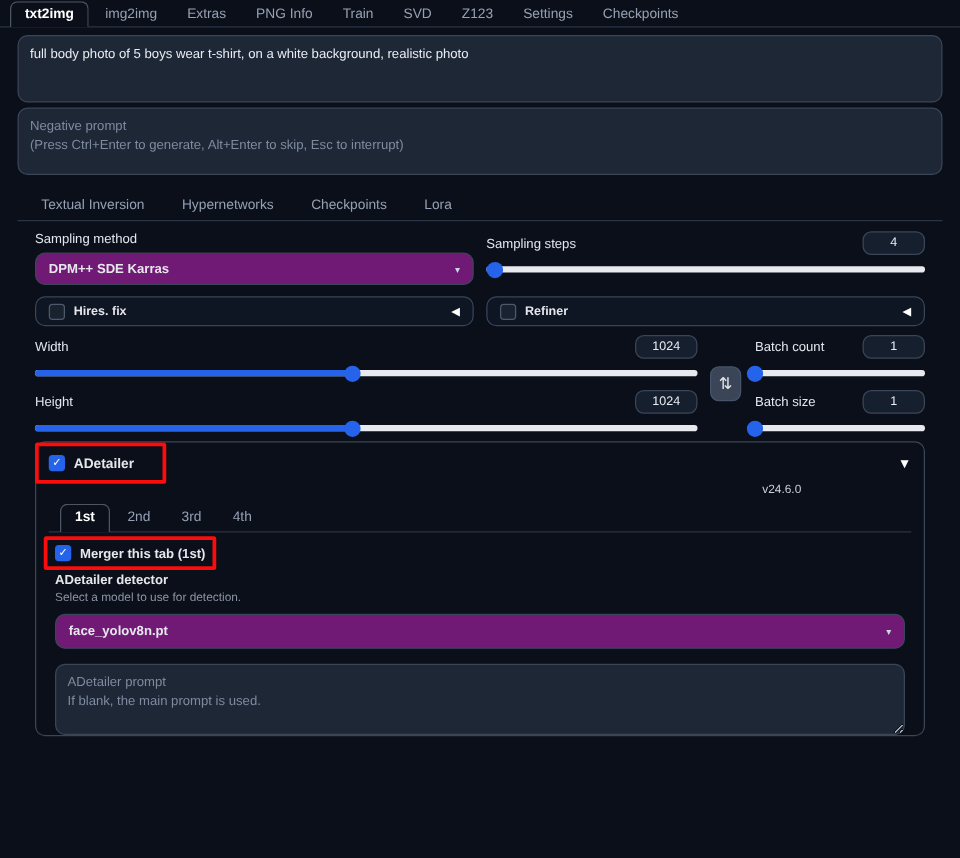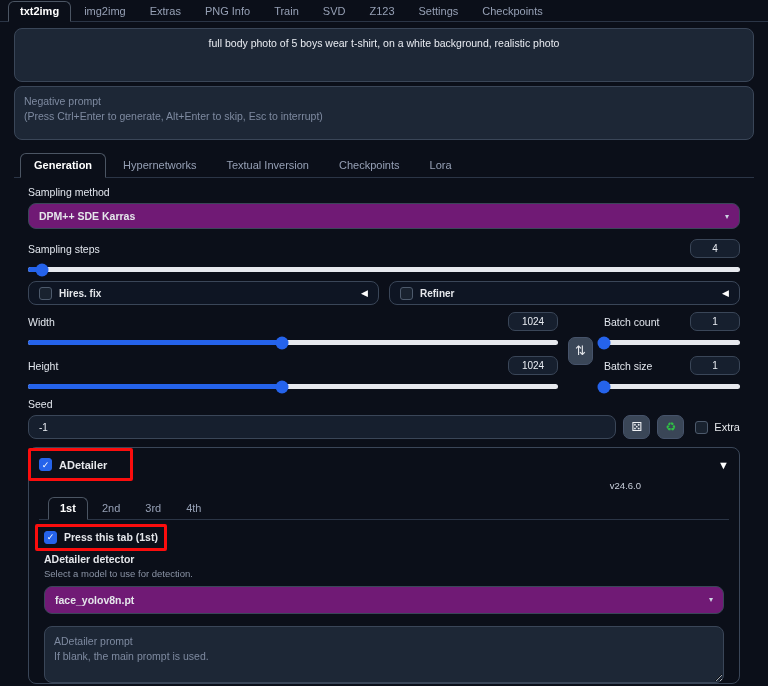--- a/index.html
+++ b/index.html
@@ -18,31 +18,31 @@
             border:1px solid #4b5563; border-bottom:1px solid #0b0f19;
             border-radius:6px 6px 0 0; margin-bottom:-1px; }
   
   .main { padding:6px 14px 0; }
   textarea.box {
     display:block; width:100%; background:#1d2736; border:1px solid #3a4658;
     border-radius:8px; color:#e9ecf2; font-family:inherit; font-size:10.5px;
     padding:7px 9px; resize:none; outline:none; line-height:1.45;
   }
   textarea::placeholder { color:#7e8aa0; opacity:1; }
-  #prompt-box { height:54px;text-align:center; }
+  #prompt-box { height:54px; }
   #negative-box { height:54px; margin-top:4px; }
   
   .subtabs { display:flex; align-items:flex-end; gap:4px; margin-top:13px;
              padding:0 6px; border-bottom:1px solid #2b3546; }
   .subtabs .tab { padding:5px 13px 6px; color:#96a0b5; cursor:pointer; }
   .subtabs .tab.active { color:#fff; font-weight:bold; background:#0b0f19;
              border:1px solid #4b5563; border-bottom:1px solid #0b0f19;
              border-radius:6px 6px 0 0; margin-bottom:-1px; }
   .gen { padding:8px 14px 0; }
-  .row2 { display:grid; grid-template-columns:1fr; gap:10px; }
+  .row2 { display:grid; grid-template-columns:1fr 1fr; gap:10px; }
   .lbl { font-size:10.5px; color:#e2e6ed; margin-bottom:5px; display:block; }
   .dropdown { height:26px; background:#701a75; border:1px solid #3a4658; border-radius:8px;
               display:flex; align-items:center; justify-content:space-between;
               padding:0 10px; font-weight:bold; font-size:10.5px; cursor:pointer; }
   .caret { font-size:8px; color:#cdd5e3; }
   .hdr { display:flex; align-items:center; justify-content:space-between; }
   input.numbox { width:50px; height:19px; background:#161f2e; border:1px solid #3a4658;
               border-radius:7px; color:#e9ecf2; text-align:center; font-size:10px;
               font-family:inherit; outline:none; padding:0; }
   
@@ -116,23 +116,22 @@
 </div>
 
 <div class="main">
 
   <textarea id="prompt-box" class="box" spellcheck="false" style="">full body photo of 5 boys wear t-shirt, on a white background, realistic photo</textarea>
 
   <textarea id="negative-box" class="box" spellcheck="false" placeholder="Negative prompt
 (Press Ctrl+Enter to generate, Alt+Enter to skip, Esc to interrupt)" style=""></textarea>
 
   <div class="subtabs">
-    <div class="tab active">Generation</div>
+    <div class="tab">Textual Inversion</div>
     <div class="tab">Hypernetworks</div>
-    <div class="tab">Textual Inversion</div>
     <div class="tab">Checkpoints</div>
     <div class="tab">Lora</div>
   </div>
 
   <div class="gen">
 
     <div class="row2">
       <div>
         <span class="lbl">Sampling method</span>
         <div class="dropdown">
@@ -211,36 +210,20 @@
           </div>
           <div class="slider">
             <div class="fill" style="width: 0%;"></div>
             <div class="knob" style="left:0;"></div>
           </div>
         </div>
       </div>
     </div>
 
 
-    <div style="margin-top:9px;">
-      <span class="lbl">Seed</span>
-      <div class="seedrow">
-        <input class="seedinput" value="-1" style="">
-        <div class="iconbtn">
-          <span>⚄</span>
-        </div>
-        <div class="iconbtn green">
-          <span>♻</span>
-        </div>
-        <div class="extrawrap">
-          <span class="cb"></span>
-          <span>Extra</span>
-        </div>
-      </div>
-    </div>
 
     <div class="adetailer">
       <div class="ad-head">
         <span class="ad-title-wrap">
           <span class="cb checked">✓</span>
           <span class="ad-title">ADetailer</span>
           <span class="redbox" style="top:-8px; bottom:-8px; left:-11px; right:-26px;"></span>
         </span>
         <span class="ad-arrow">▼</span>
       </div>
@@ -250,21 +233,21 @@
       <div class="ad-tabs">
         <div class="tab active">1st</div>
         <div class="tab">2nd</div>
         <div class="tab">3rd</div>
         <div class="tab">4th</div>
       </div>
 
       <div class="ad-content">
         <span class="enable-wrap">
           <span class="cb checked">✓</span>
-          <span class="enable-lbl">Press this tab (1st)</span>
+          <span class="enable-lbl">Merger this tab (1st)</span>
           <span class="redbox" style="top:-7px; bottom:-7px; left:-9px; right:-9px;"></span>
         </span>
 
         <div class="det-lbl">ADetailer detector</div>
         <div class="det-info">Select a model to use for detection.</div>
 
         <div class="dropdown ad-dd">
           <span>face_yolov8n.pt</span>
           <span class="caret">▾</span>
         </div>

